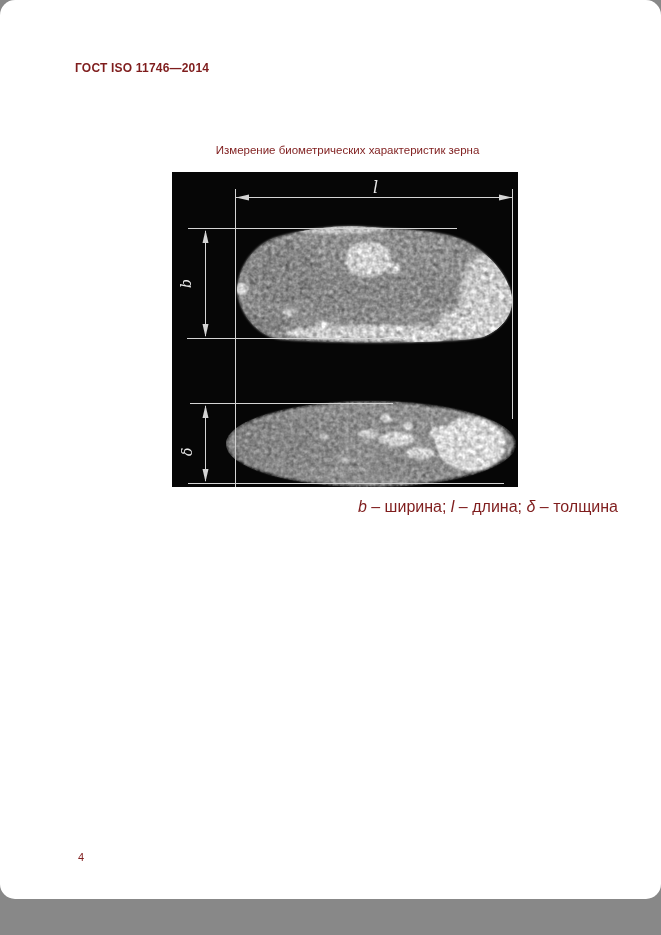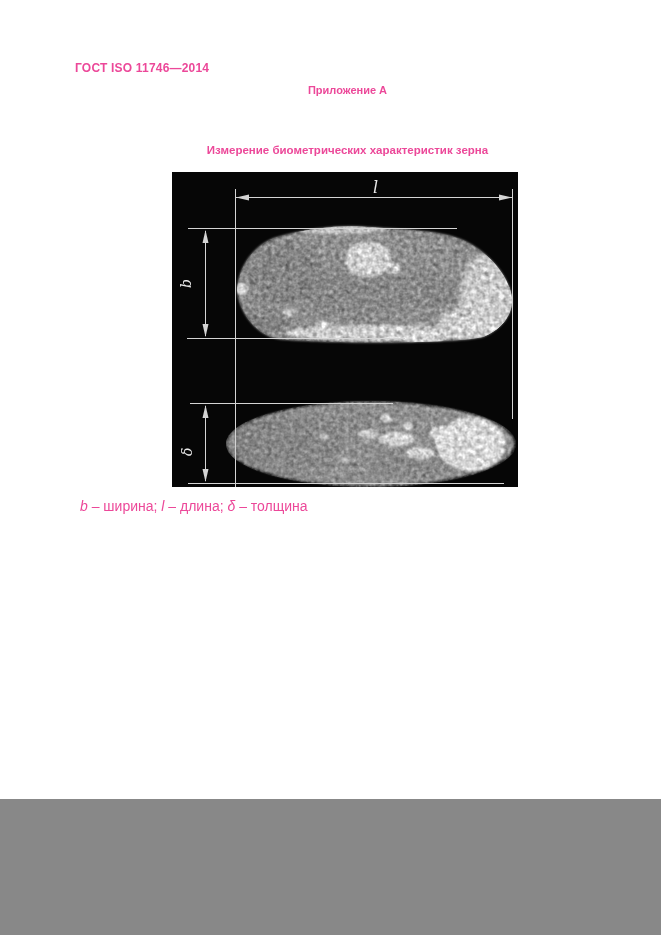--- a/index.html
+++ b/index.html
@@ -1,24 +1,25 @@
 <!DOCTYPE html>
 <html><head>
 <meta charset="utf-8">
 <style>
   html, body { margin: 0; padding: 0; background: #888; }
   .page {
     position: relative;
     width: 661px;
-    height: 799px;
+    height: 899px;
     margin: 0 auto;
     background: #ffffff;
     font-family: "Liberation Sans", sans-serif;
-    color: #ec4899;
+    color: #7f1d1d;
     overflow: hidden;
+    border-radius: 15px;
   }
   .doc-header {
     position: absolute;
     left: 75px;
     top: 61px;
     font-size: 12px;
     font-weight: bold;
     letter-spacing: 0.2px;
   }
   .appendix {
@@ -30,43 +31,43 @@
     font-weight: bold;
     font-size: 11px;
     line-height: 13px;
   }
   .section-title {
     position: absolute;
     left: 75px;
     top: 144px;
     width: 545px;
     text-align: center;
-    font-weight: bold;
+    font-weight: normal;
     font-size: 11.5px;
   }
   .photo {
     position: absolute;
     left: 172px;
     top: 172px;
     width: 346px;
     height: 315px;
   }
   .photo svg { display: block; }
   .dim-label {
     font-family: "DejaVu Serif", serif;
     font-style: italic;
     fill: #e8e8e8;
   }
   .legend {
     position: absolute;
-    left: 80px;
+    left: 73px;
     top: 498px;
     width: 545px;
-    text-align: left;
-    font-size: 14px;
+    text-align: right;
+    font-size: 16px;
     white-space: pre-wrap;
   }
   .legend .sym { font-style: italic; }
   .fig-caption {
     position: absolute;
     left: 75px;
     top: 519px;
     width: 545px;
     text-align: center;
     font-size: 10.5px;
@@ -79,21 +80,20 @@
   }
 </style>
 </head>
 <body>
 
 <div class="page">
 
   <div class="doc-header">ГОСТ ISO 11746—2014</div>
 
   <div class="appendix">
-    <div>Приложение А</div>
   </div>
 
   <div class="section-title">Измерение биометрических характеристик зерна</div>
 
   <div class="photo">
     <svg width="346" height="315" viewBox="0 0 346 315" xmlns="http://www.w3.org/2000/svg">
       <defs>
         <filter id="soft" x="-20%" y="-20%" width="140%" height="140%">
           <feGaussianBlur stdDeviation="1.3"></feGaussianBlur>
         </filter>

